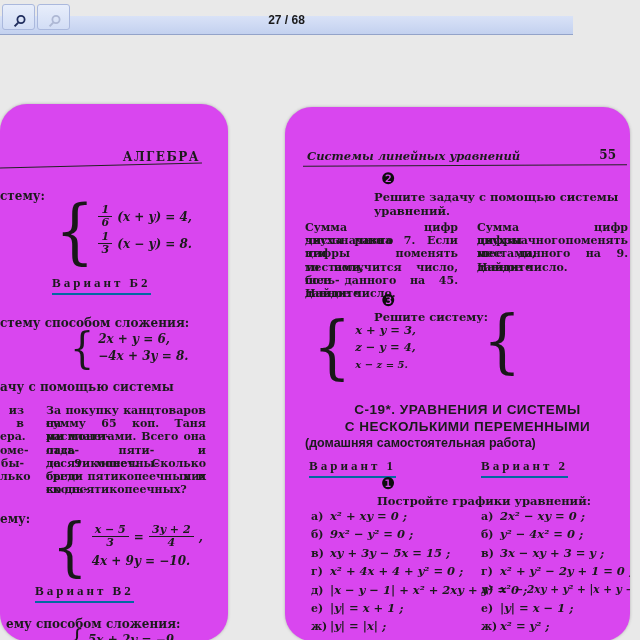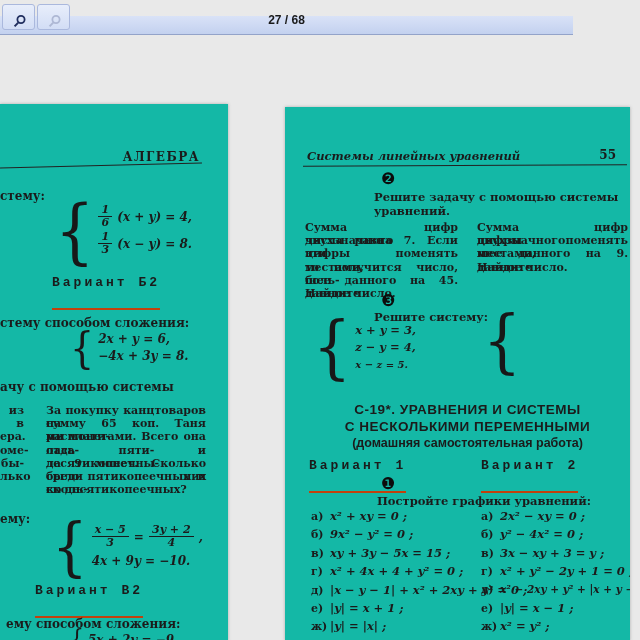--- a/index.html
+++ b/index.html
@@ -10,29 +10,29 @@
            background:linear-gradient(#d9e2f7,#c3d1ef);border-bottom:1px solid #93a3c9;z-index:5;margin-top:16px;}
   .tb-btn{position:absolute;top:-12px;width:33px;height:26px;border:1px solid #aab8dd;border-radius:3px;
           background:linear-gradient(#e8eefb,#d2ddf5);box-sizing:border-box;}
   .tb-btn.b1{left:2px;}
   .tb-btn.b2{left:37px;}
   .tb-btn svg{position:absolute;left:9px;top:10px;}
   .page-indicator{position:absolute;top:-3px;left:0;width:100%;text-align:center;
                   font-family:"Liberation Sans",sans-serif;font-size:12px;font-weight:bold;color:#1a1a1a;}
   
   .canvas{position:absolute;top:18px;left:0;width:640px;height:622px;background:#e9e9e9;}
-  .page{position:absolute;background:#14b8a6;overflow:hidden;box-shadow:0 0 3px rgba(60,60,60,.35);}
+  .page{position:absolute;background:#d946ef;overflow:hidden;box-shadow:0 0 3px rgba(60,60,60,.35);border-radius:27px;}
   .page-left{left:0;top:86px;width:228px;height:537px;}
   .page-right{left:285px;top:89px;width:345px;height:534px;}
   
   .ser{font-family:"DejaVu Serif","Liberation Serif",serif;font-weight:700;font-size:12px;}
   .math{font-family:"DejaVu Serif","Liberation Serif",serif;font-style:italic;font-weight:700;font-size:12px;}
   .sans-b{font-family:"Liberation Sans","DejaVu Sans",sans-serif;font-weight:bold;}
-  .variant{font-family:Liberation Mono, monospace;font-weight:bold;font-size:13px;
-           letter-spacing:3px;border-bottom:2px solid #c2410c;padding-bottom:18px;white-space:nowrap;}
+  .variant{font-family:Liberation Serif, serif;font-weight:bold;font-size:13px;
+           letter-spacing:3px;border-bottom:2px solid #0369a1;padding-bottom:2px;white-space:nowrap;}
   .marker{font-family:"DejaVu Sans",sans-serif;font-size:16px;line-height:16px;color:#0c0c0c;}
   .sys{display:flex;align-items:center;position:absolute;}
   .brace{font-family:"DejaVu Serif",serif;font-weight:400;line-height:.75;display:inline-block;
          transform:scaleY(1.15);transform-origin:center;margin-right:4px;color:#181818;}
   .frac{display:inline-block;vertical-align:middle;text-align:center;font-style:italic;font-weight:700;
         font-family:"DejaVu Serif",serif;}
   .frac .fn{display:block;padding:0 3px;border-bottom:1.2px solid #1b1b1b;line-height:12px;}
   .frac .fd{display:block;line-height:12px;}
   .jline{text-align:justify;text-align-last:justify;}
   .jlast{text-align:left;text-align-last:left;}
@@ -181,21 +181,21 @@
           <span class="math" style="display:block;line-height:17px;font-size:11.5px;">z − y = 4,</span>
           <span class="math" style="display:block;line-height:17px;font-size:10px;">x − z = 5.</span>
         </span>
       </div>
       <div class="sys" style="top:212px;left:198px;">
         <span class="brace" style="font-size:60px;">{</span>
       </div>
 
       <div class="abs sans-b" style="top:295px;left:20px;width:325px;text-align:center;font-size:13.5px;letter-spacing:.5px;">С-19*. УРАВНЕНИЯ И СИСТЕМЫ</div>
       <div class="abs sans-b" style="top:312px;left:20px;width:325px;text-align:center;font-size:13.5px;letter-spacing:.5px;">С НЕСКОЛЬКИМИ ПЕРЕМЕННЫМИ</div>
-      <div class="abs sans-b" style="top:329px;left:20px;width:325px;text-align:center;font-size:12.5px;">(домашняя самостоятельная работа)</div>
+      <div class="abs sans-b" style="top:329px;left:20px;width:325px;text-align:left;font-size:12.5px;">(домашняя самостоятельная работа)</div>
 
       <div class="abs variant" style="top:351px;left:24px;">Вариант 1</div>
       <div class="abs variant" style="top:351px;left:196px;">Вариант 2</div>
 
       <div class="abs marker" style="top:369px;left:96px;">❶</div>
       <div class="abs ser" style="top:387px;left:92px;font-size:11.5px;">Постройте графики уравнений:</div>
 
       <div class="abs" style="top:402px;left:26px;">
         <div class="eqrow">
             <span class="lbl">а)</span>

